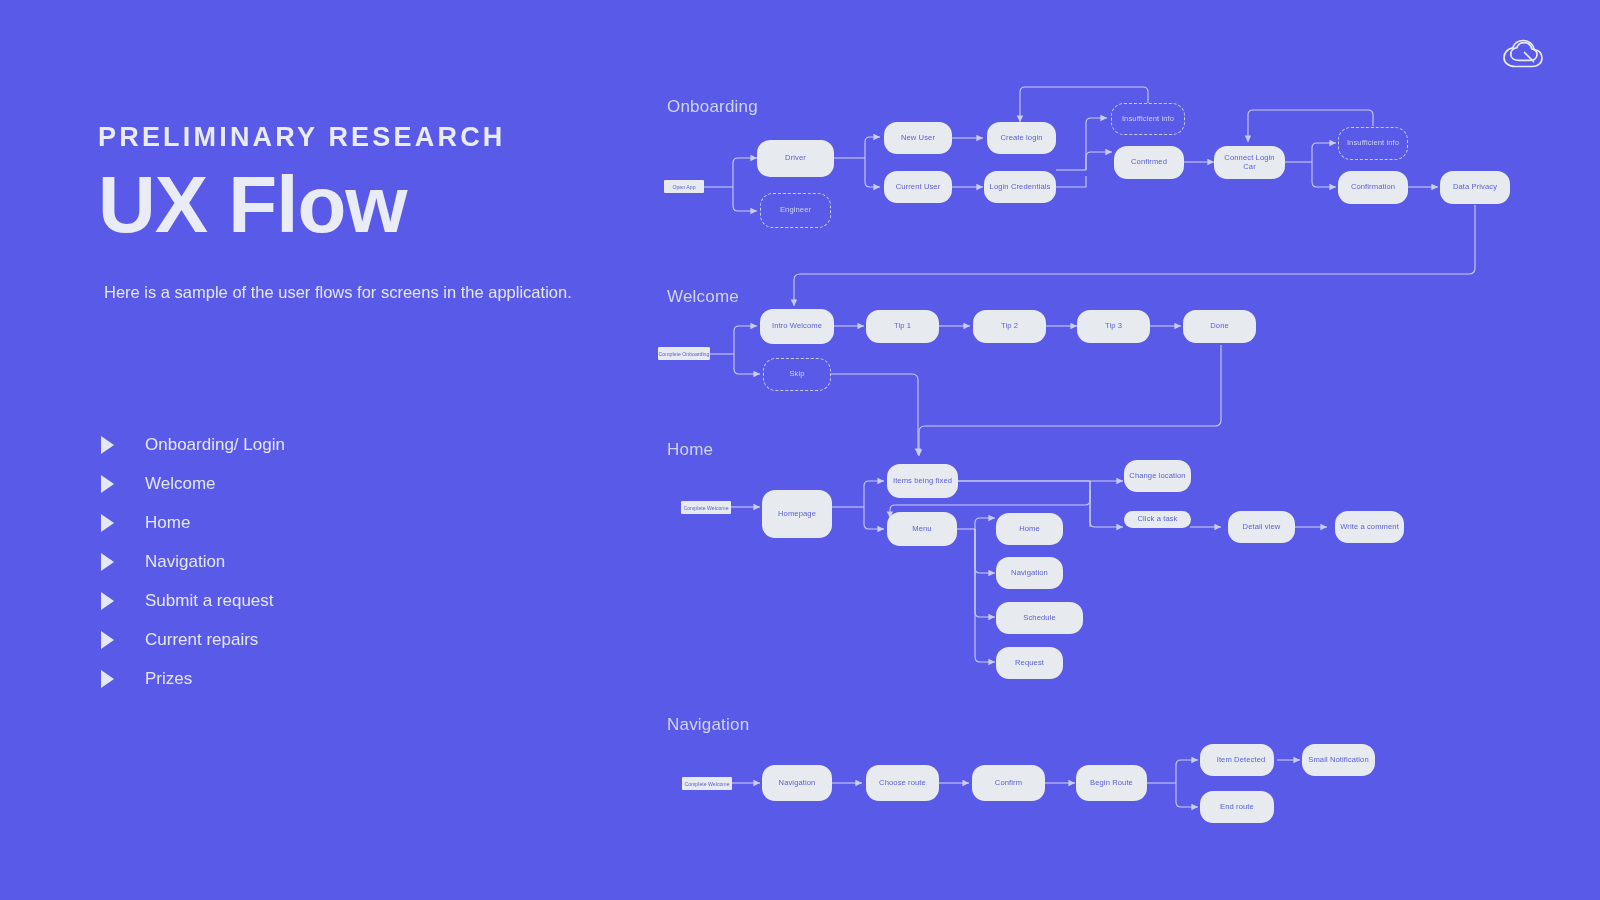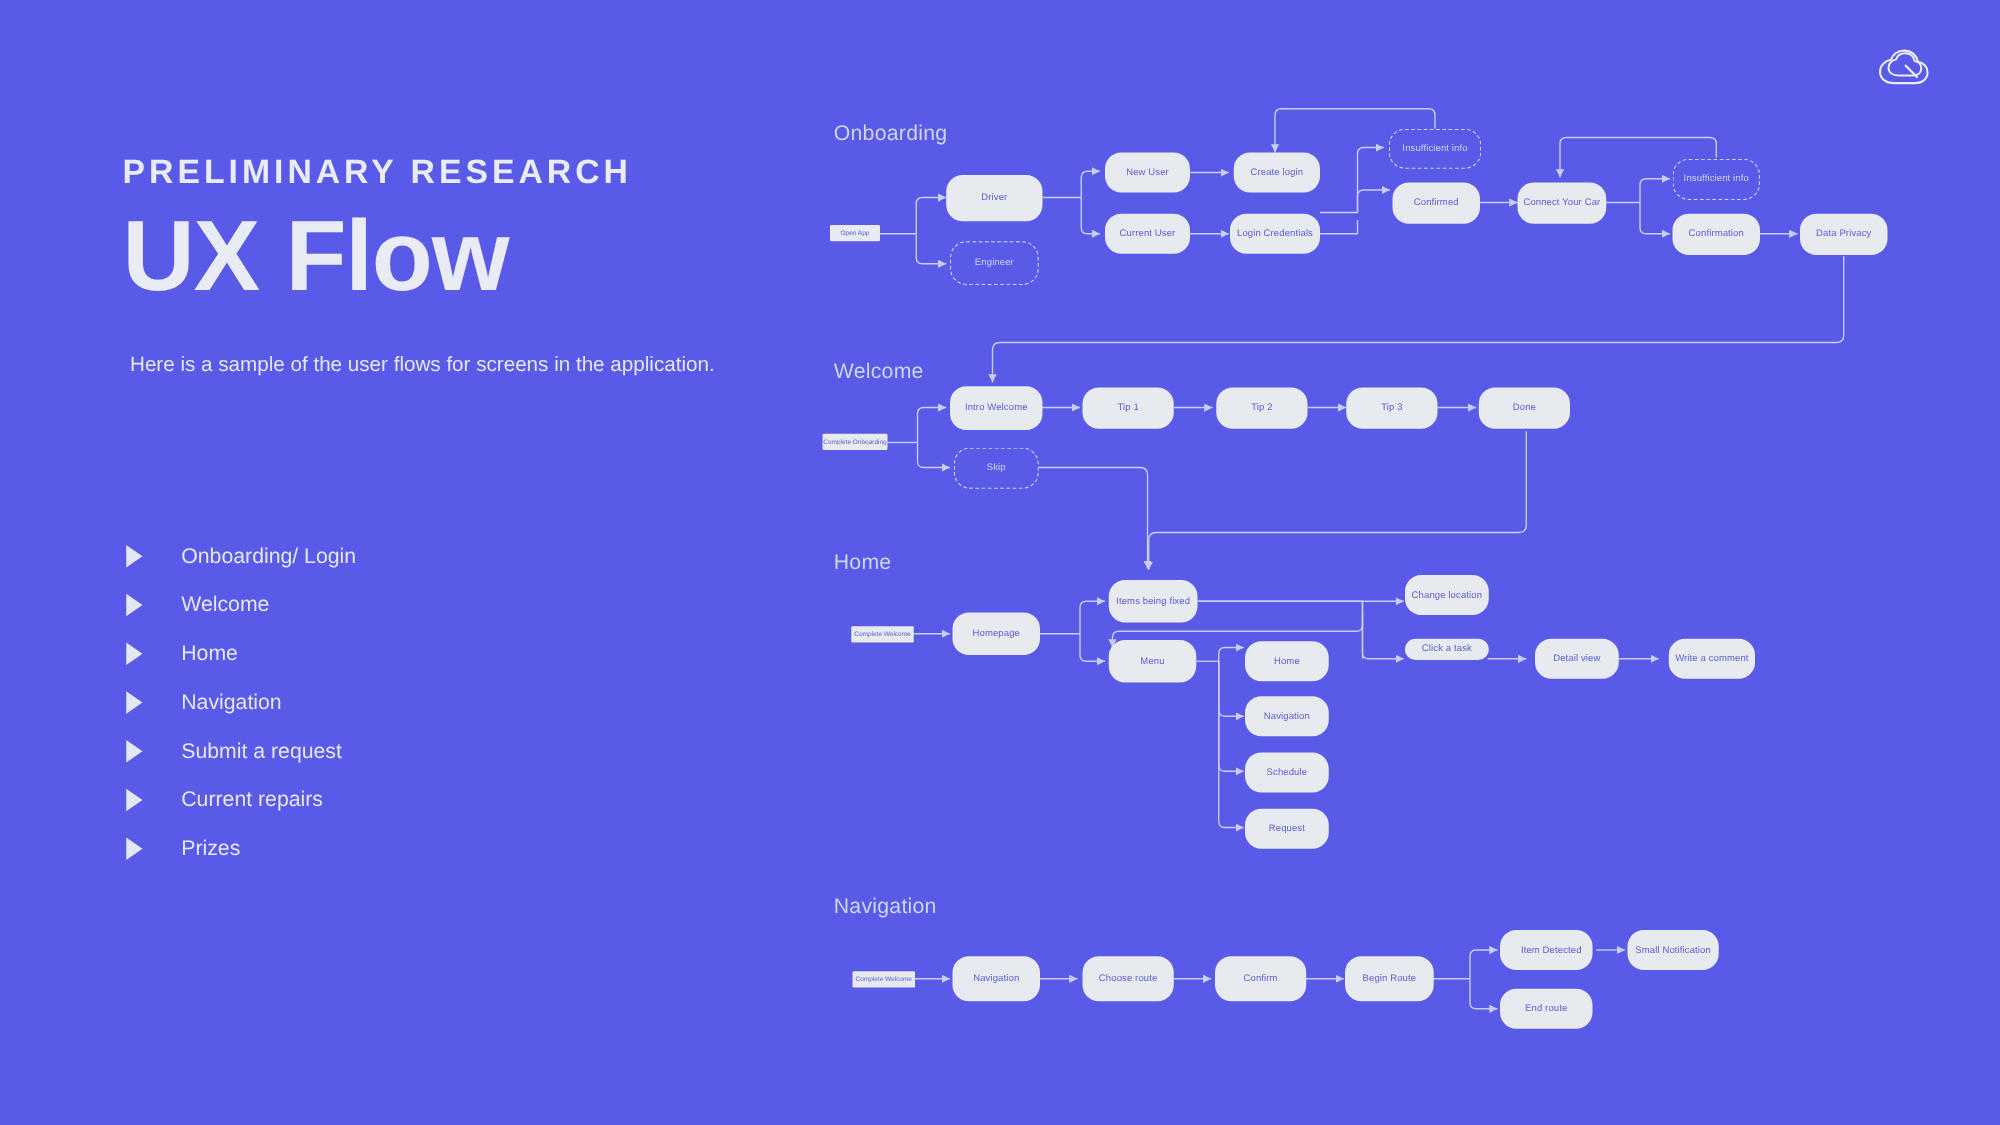--- a/index.html
+++ b/index.html
@@ -216,40 +216,40 @@
 
   <div class="tag" style="left:664px;top:180px;width:40px;height:13px;">Open App</div>
   <div class="node" style="left:757px;top:140px;width:77px;height:37px;">Driver</div>
   <div class="node dashed" style="left:760px;top:193px;width:71px;height:35px;">Engineer</div>
   <div class="node" style="left:884px;top:122px;width:68px;height:32px;">New User</div>
   <div class="node" style="left:884px;top:171px;width:68px;height:32px;">Current User</div>
   <div class="node" style="left:987px;top:122px;width:69px;height:32px;">Create login</div>
   <div class="node" style="left:984px;top:171px;width:72px;height:32px;">Login Credentials</div>
   <div class="node dashed" style="left:1111px;top:103px;width:74px;height:32px;">Insufficient info</div>
   <div class="node" style="left:1114px;top:146px;width:70px;height:33px;">Confirmed</div>
-  <div class="node" style="left:1214px;top:146px;width:71px;height:33px;">Connect Your Car</div>
+  <div class="node" style="left:1214px;top:146px;width:71px;height:33px;">Connect Login Car</div>
   <div class="node dashed" style="left:1338px;top:127px;width:70px;height:33px;">Insufficient info</div>
   <div class="node" style="left:1338px;top:171px;width:70px;height:33px;">Confirmation</div>
   <div class="node" style="left:1440px;top:171px;width:70px;height:33px;">Data Privacy</div>
 
   <div class="tag" style="left:658px;top:347px;width:52px;height:13px;">Complete Onboarding</div>
   <div class="node" style="left:760px;top:309px;width:74px;height:35px;">Intro Welcome</div>
   <div class="node dashed" style="left:763px;top:358px;width:68px;height:33px;">Skip</div>
   <div class="node" style="left:866px;top:310px;width:73px;height:33px;">Tip 1</div>
   <div class="node" style="left:973px;top:310px;width:73px;height:33px;">Tip 2</div>
   <div class="node" style="left:1077px;top:310px;width:73px;height:33px;">Tip 3</div>
   <div class="node" style="left:1183px;top:310px;width:73px;height:33px;">Done</div>
 
   <div class="tag" style="left:681px;top:501px;width:50px;height:13px;">Complete Welcome</div>
-  <div class="node" style="left:762px;top:490px;width:70px;height:34px;">Homepage</div>
+  <div class="node" style="left:762px;top:490px;width:70px;height:48px;">Homepage</div>
   <div class="node" style="left:887px;top:464px;width:71px;height:34px;">Items being fixed</div>
   <div class="node" style="left:887px;top:512px;width:70px;height:34px;">Menu</div>
   <div class="node" style="left:996px;top:513px;width:67px;height:32px;">Home</div>
   <div class="node" style="left:996px;top:557px;width:67px;height:32px;">Navigation</div>
-  <div class="node" style="left:996px;top:602px;width:67px;height:32px;">Schedule</div>
+  <div class="node" style="left:996px;top:602px;width:87px;height:32px;">Schedule</div>
   <div class="node" style="left:996px;top:647px;width:67px;height:32px;">Request</div>
   <div class="node" style="left:1124px;top:460px;width:67px;height:32px;">Change location</div>
   <div class="node" style="left:1124px;top:511px;width:67px;height:17px;">Click a task</div>
   <div class="node" style="left:1228px;top:511px;width:67px;height:32px;">Detail view</div>
   <div class="node" style="left:1335px;top:511px;width:69px;height:32px;">Write a comment</div>
 
   <div class="tag" style="left:682px;top:777px;width:50px;height:13px;">Complete Welcome</div>
   <div class="node" style="left:762px;top:765px;width:70px;height:36px;">Navigation</div>
   <div class="node" style="left:866px;top:765px;width:73px;height:36px;">Choose route</div>
   <div class="node" style="left:972px;top:765px;width:73px;height:36px;">Confirm</div>

